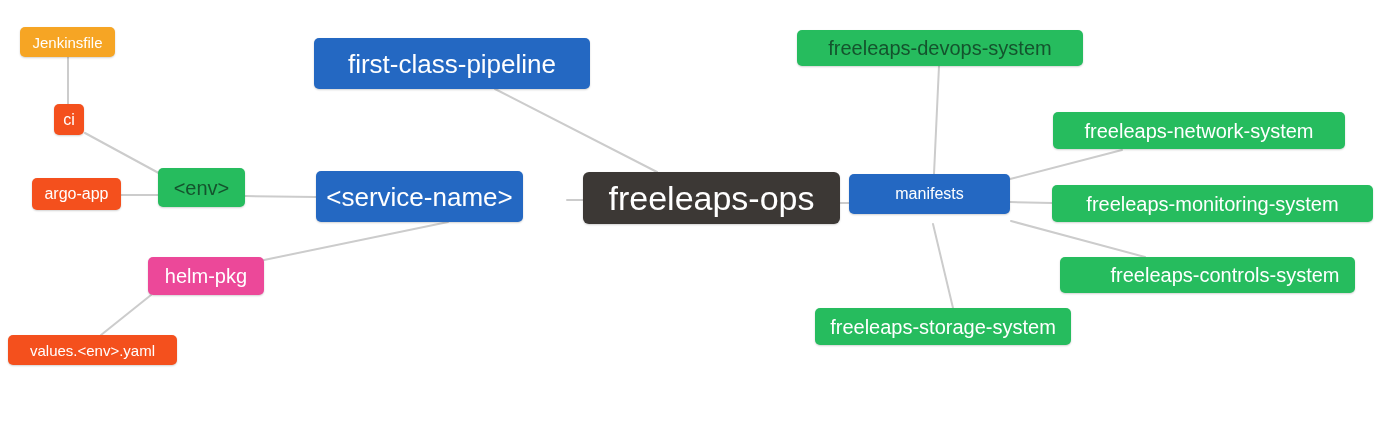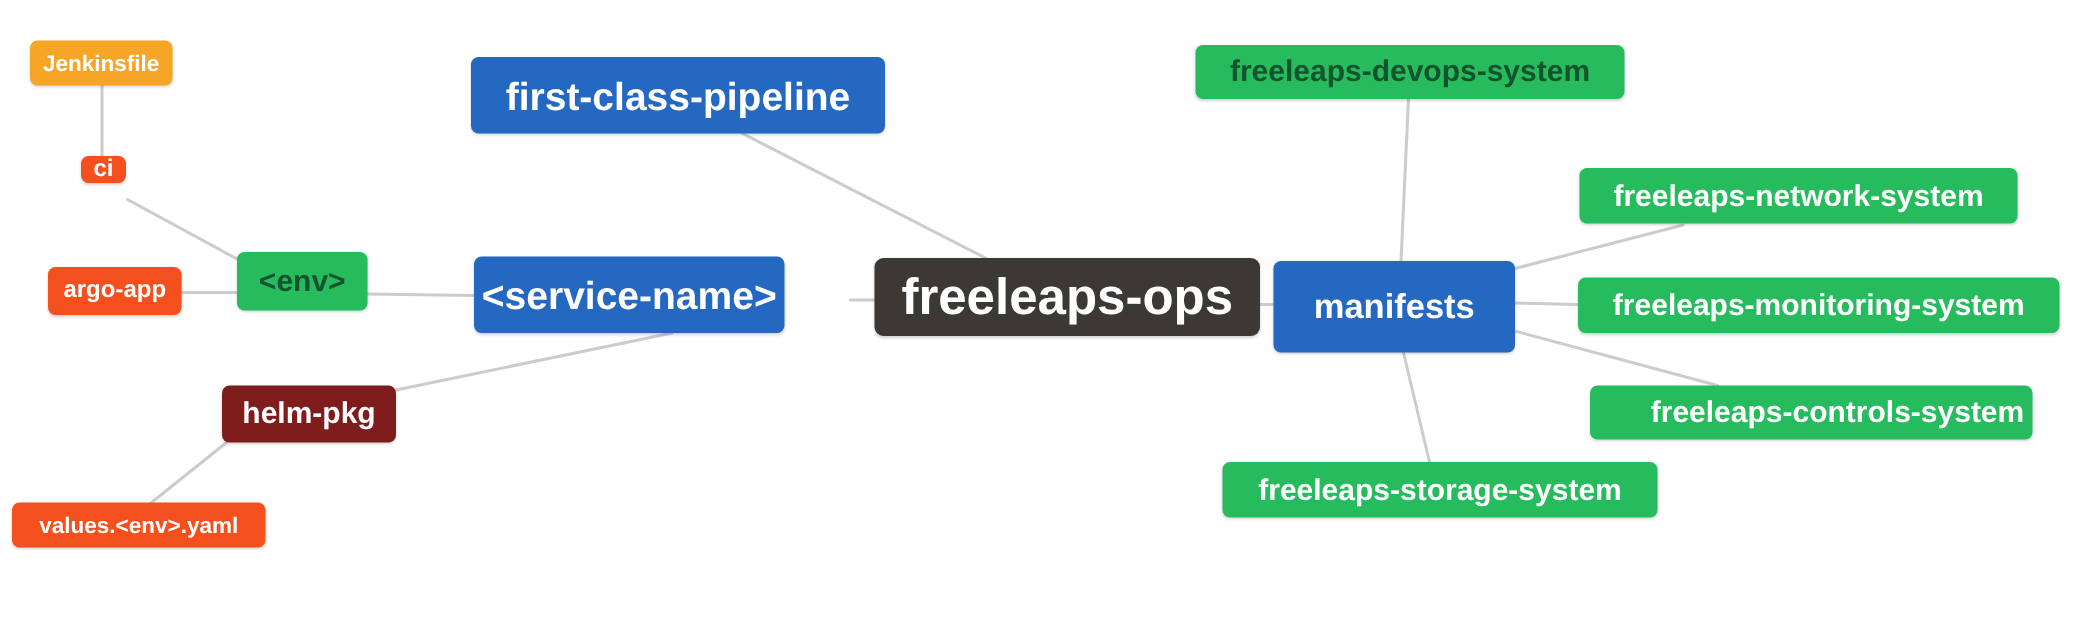--- a/index.html
+++ b/index.html
@@ -28,21 +28,20 @@
     display: flex;
     align-items: center;
     justify-content: center;
     color: #ffffff;
     border-radius: 5px;
     white-space: nowrap;
     cursor: pointer;
     box-shadow: 0 1px 2px rgba(0,0,0,0.18);
     line-height: 1;
     user-select: none;
-    font-weight: bold;
   }
   .node.root { border-radius: 6px; }
 </style>
 </head>
 <body>
 
 <div class="mindmap-canvas">
   <svg class="edge-layer" width="1390" height="421" viewBox="0 0 1390 421" xmlns="http://www.w3.org/2000/svg">
       <line x1="68" y1="104" x2="68" y2="57" stroke="#cccccc" stroke-width="2" stroke-linecap="round"></line>
       <line x1="166" y1="177" x2="85" y2="133" stroke="#cccccc" stroke-width="2" stroke-linecap="round"></line>
@@ -56,26 +55,26 @@
       <line x1="934" y1="174" x2="939" y2="66" stroke="#cccccc" stroke-width="2" stroke-linecap="round"></line>
       <line x1="1010" y1="179" x2="1122" y2="150" stroke="#cccccc" stroke-width="2" stroke-linecap="round"></line>
       <line x1="1010" y1="202" x2="1052" y2="203" stroke="#cccccc" stroke-width="2" stroke-linecap="round"></line>
       <line x1="1011" y1="221" x2="1145" y2="257" stroke="#cccccc" stroke-width="2" stroke-linecap="round"></line>
       <line x1="933" y1="224" x2="953" y2="308" stroke="#cccccc" stroke-width="2" stroke-linecap="round"></line>
     </svg>
   <div id="node-layer">
       <div class="node root" style="left: 583px; top: 172px; width: 257px; height: 52px; font-size: 34px; background: rgb(60, 56, 53); color: rgb(255, 255, 255);">freeleaps-ops</div>
       <div class="node" style="left: 314px; top: 38px; width: 276px; height: 51px; font-size: 26px; background: rgb(36, 104, 194); color: rgb(255, 255, 255);">first-class-pipeline</div>
       <div class="node" style="left: 316px; top: 171px; width: 207px; height: 51px; font-size: 26px; background: rgb(36, 104, 194); color: rgb(255, 255, 255);">&lt;service-name&gt;</div>
-      <div class="node" style="left: 849px; top: 174px; width: 161px; height: 61px; font-size: 23px; background: rgb(36, 104, 194); color: rgb(255, 255, 255); text-align: right;">manifests</div>
+      <div class="node" style="left: 849px; top: 174px; width: 161px; height: 40px; font-size: 16px; background: rgb(36, 104, 194); color: rgb(255, 255, 255); text-align: right;">manifests</div>
       <div class="node" style="left: 158px; top: 168px; width: 87px; height: 39px; font-size: 20px; background: rgb(38, 188, 94); color: #14532d;">&lt;env&gt;</div>
-      <div class="node" style="left: 148px; top: 257px; width: 116px; height: 38px; font-size: 20px; background: #7f1d1d; color: rgb(255, 255, 255);">helm-pkg</div>
+      <div class="node" style="left: 148px; top: 257px; width: 116px; height: 38px; font-size: 20px; background: #ec4899; color: rgb(255, 255, 255);">helm-pkg</div>
       <div class="node" style="left: 797px; top: 30px; width: 286px; height: 36px; font-size: 20px; background: rgb(38, 188, 94); color: #14532d;">freeleaps-devops-system</div>
       <div class="node" style="left: 1053px; top: 112px; width: 292px; height: 37px; font-size: 20px; background: rgb(38, 188, 94); color: rgb(255, 255, 255); text-align: right;">freeleaps-network-system</div>
       <div class="node" style="left: 1052px; top: 185px; width: 321px; height: 37px; font-size: 20px; background: rgb(38, 188, 94); color: rgb(255, 255, 255); text-align: right;">freeleaps-monitoring-system</div>
       <div class="node" style="left: 1060px; top: 257px; width: 295px; height: 36px; font-size: 20px; background: rgb(38, 188, 94); color: rgb(255, 255, 255); padding-left: 35px;">freeleaps-controls-system</div>
-      <div class="node" style="left: 815px; top: 308px; width: 290px; height: 37px; font-size: 20px; background: rgb(38, 188, 94); color: rgb(255, 255, 255);">freeleaps-storage-system</div>
-      <div class="node" style="left: 54px; top: 104px; width: 30px; height: 18px; font-size: 16px; background: rgb(244, 80, 29); color: rgb(255, 255, 255);">ci</div>
+      <div class="node" style="left: 815px; top: 308px; width: 256px; height: 37px; font-size: 20px; background: rgb(38, 188, 94); color: rgb(255, 255, 255);">freeleaps-storage-system</div>
+      <div class="node" style="left: 54px; top: 104px; width: 30px; height: 31px; font-size: 16px; background: rgb(244, 80, 29); color: rgb(255, 255, 255);">ci</div>
       <div class="node" style="left: 32px; top: 178px; width: 89px; height: 32px; font-size: 16px; background: rgb(244, 80, 29); color: rgb(255, 255, 255);">argo-app</div>
       <div class="node" style="left: 8px; top: 335px; width: 169px; height: 30px; font-size: 15px; background: rgb(244, 80, 29); color: rgb(255, 255, 255); text-align: center;">values.&lt;env&gt;.yaml</div>
       <div class="node" style="left: 20px; top: 27px; width: 95px; height: 30px; font-size: 15px; background: rgb(246, 165, 36); color: rgb(255, 255, 255);">Jenkinsfile</div>
     </div>
 </div>
 
 </body></html>

